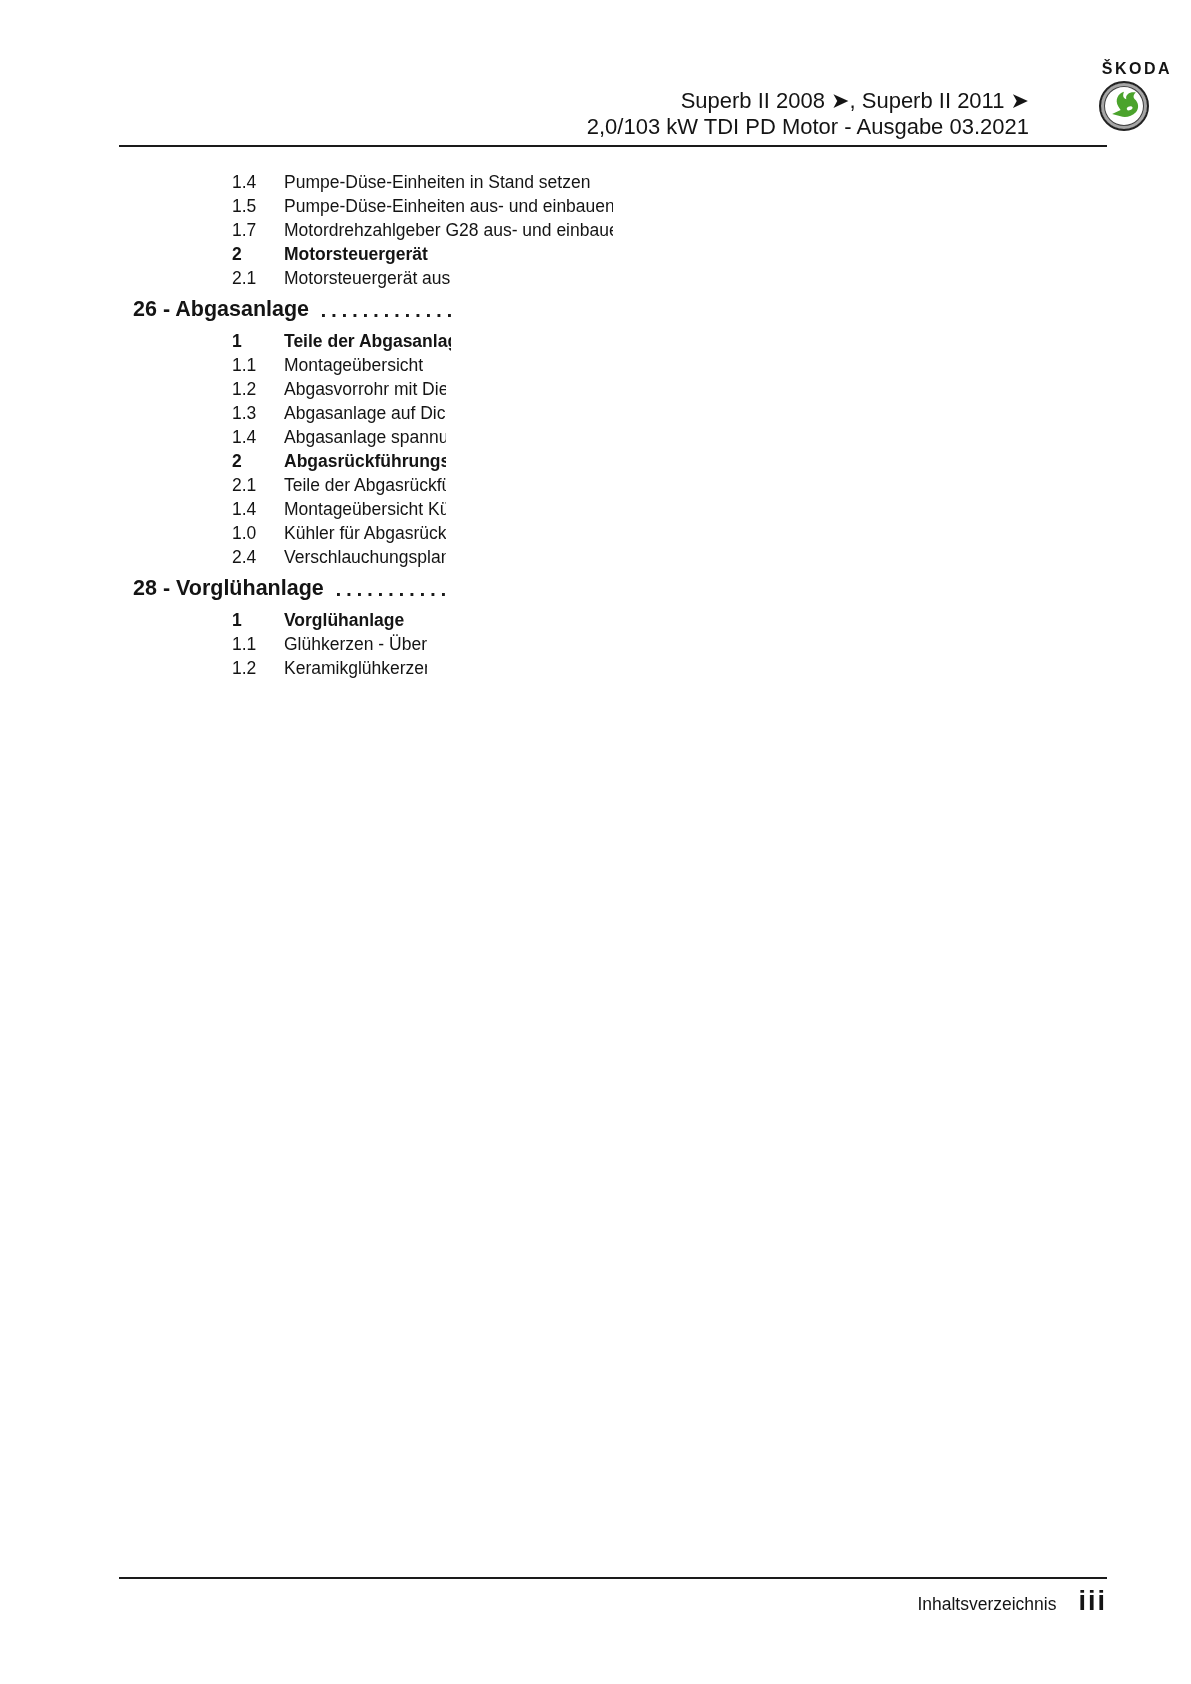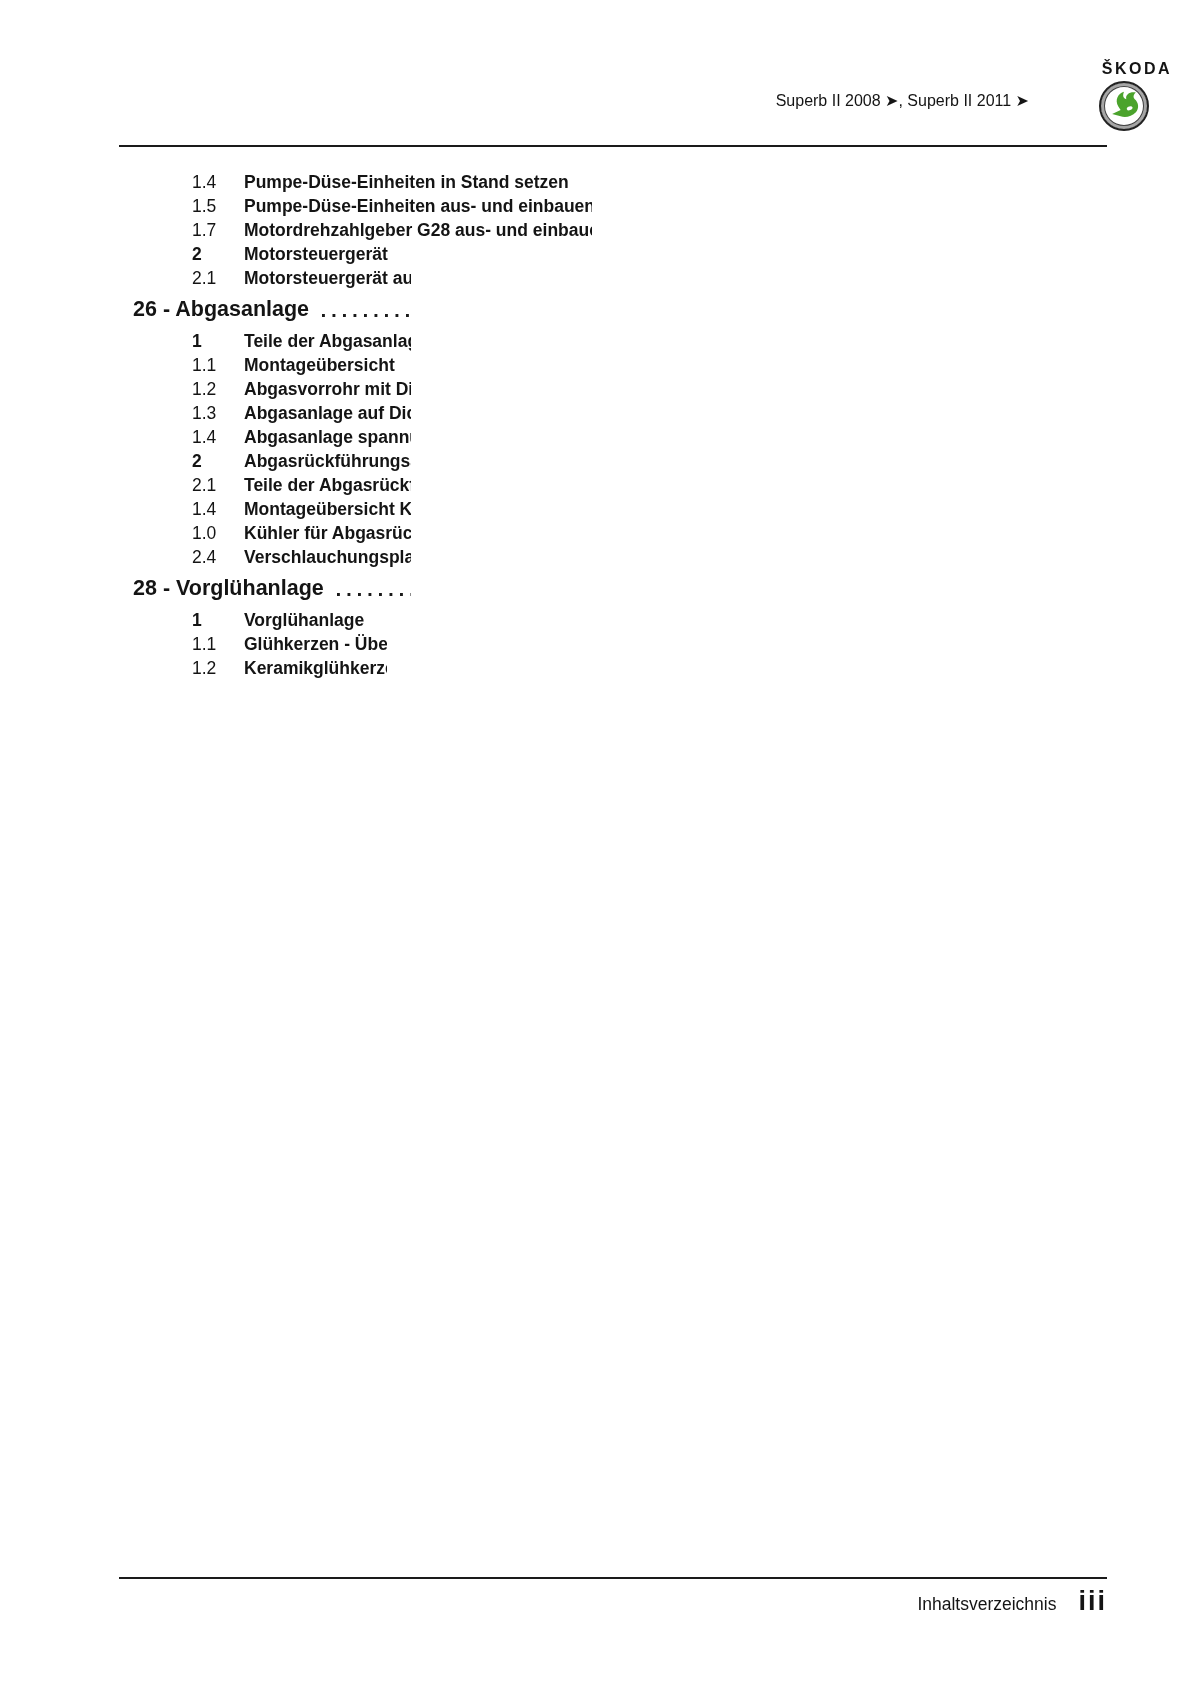--- a/index.html
+++ b/index.html
@@ -10,21 +10,21 @@
     background:#ffffff;
     color:#141414;
     font-family:"Liberation Sans","DejaVu Sans",sans-serif;
     overflow:hidden;
   }
 
   
   .header-text {
     position:absolute; top:88px; right:162px;
     text-align:right;
-    font-size:16px; line-height:26px;
+    font-size:22px; line-height:26px;
     white-space:nowrap;
   }
   .logo {
     position:absolute; left:1076px; top:60px; width:96px;
     text-align:right;
   }
   .logo-word {
     font-size:16px; font-weight:bold; letter-spacing:2.5px;
     color:#141414;
   }
@@ -46,22 +46,22 @@
   .toc { position:absolute; left:119px; top:170px; width:988px; }
 
   .entry {
     display:flex; align-items:baseline;
     height:24px; line-height:24px;
     font-size:17.5px;
     padding-left:73px;
     white-space:nowrap;
   }
   .entry.bold { font-weight:bold; }
-  .entry .num   { flex:none; width:52px; }
-  .entry .title { flex:none;font-weight:bold; }
+  .entry .num   { flex:none; width:52px;margin-left:40px; }
+  .entry .title { flex:none; }
   .entry .page  { flex:none; min-width:42px; text-align:right; }
 
   .leader {
     flex:1 1 auto;
     height:3px;
     align-self:flex-end;
     margin:0 10px 5px 13px;
     background-image:radial-gradient(circle at 1.5px 1.5px, #1a1a1a 1.45px, rgba(0,0,0,0) 1.65px);
     background-size:10.5px 3px;
     background-repeat:repeat-x;
@@ -94,20 +94,21 @@
   .footer-label { font-size:17.5px; }
   .footer-page  { font-size:27px; font-weight:bold; letter-spacing:2px; }
 </style>
 </head>
 <body>
 
 <div class="page">
 
   <div class="header-text">
     <div>Superb II 2008 ➤, Superb II 2011 ➤</div>
+    <div>2,0/103 kW TDI PD Motor - Ausgabe 03.2021</div>
   </div>
 
   <div class="logo">
     <div class="logo-word">ŠKODA</div>
     <div class="logo-circle">
       <svg width="34" height="34" viewBox="0 0 60 60" aria-hidden="true">
         <path d="M9 44 L24 37 L20 31 C13 19 20 8 30 5 C27 12 29 17 34 18 C32 9 41 4 51 6 C46 10 46 15 49 18 C56 24 57 34 51 41 C44 49 31 51 24 48 Z" fill="#4ba32c"></path>
         <ellipse cx="40" cy="34" rx="5.2" ry="3.4" fill="#ffffff" transform="rotate(-18 40 34)"></ellipse>
       </svg>
     </div>

